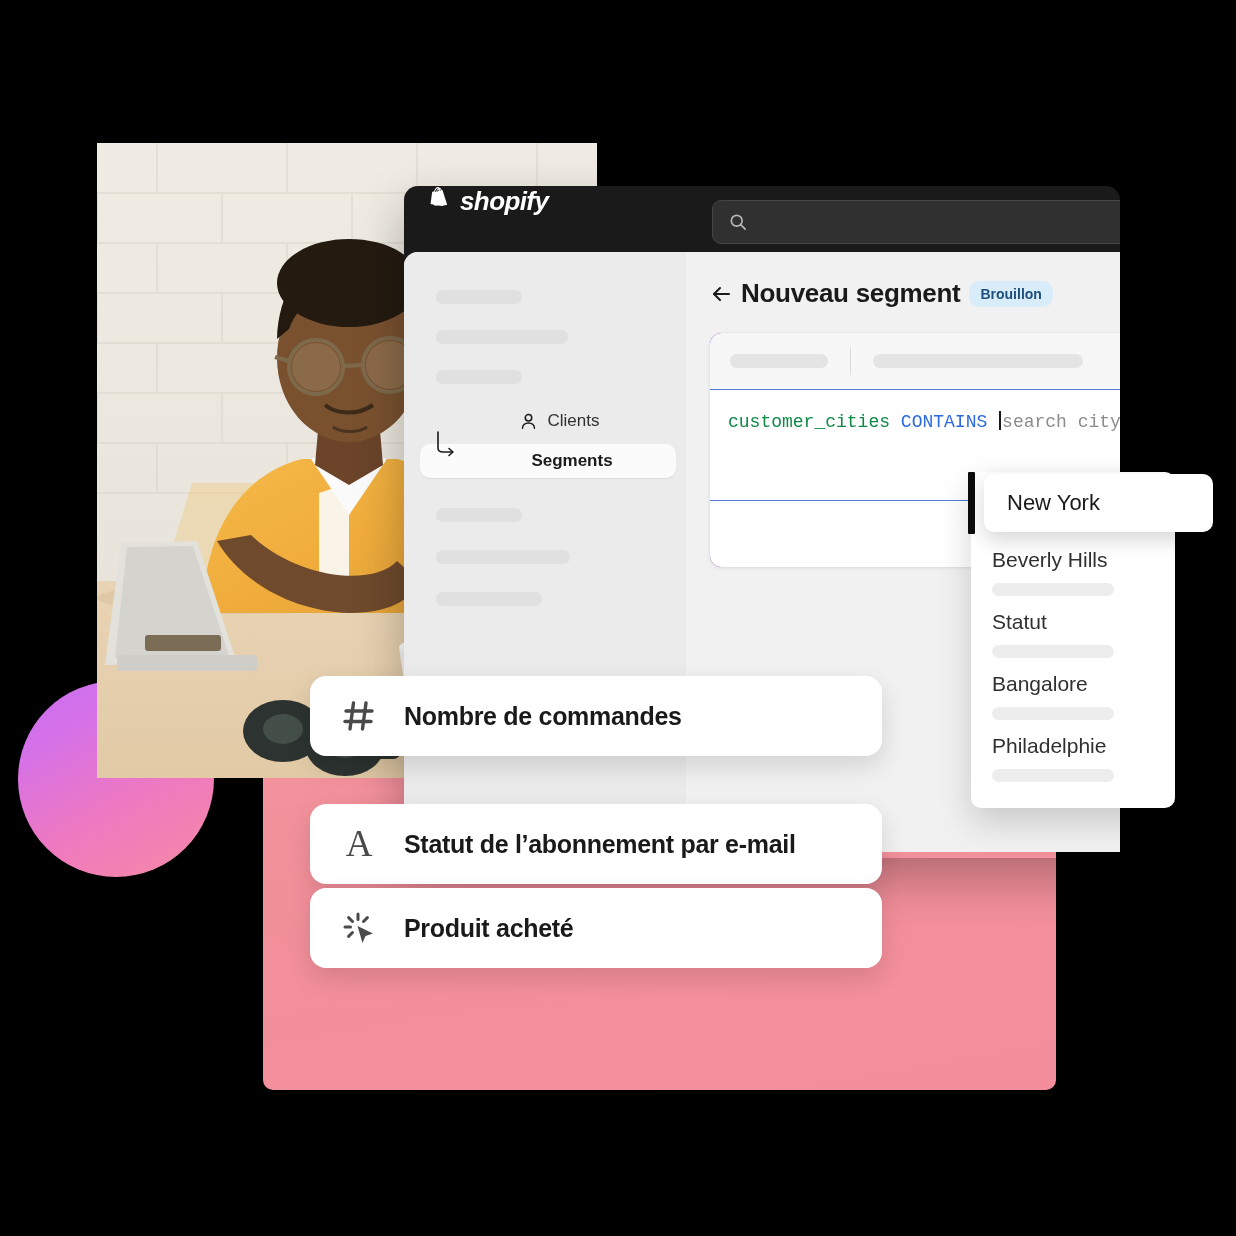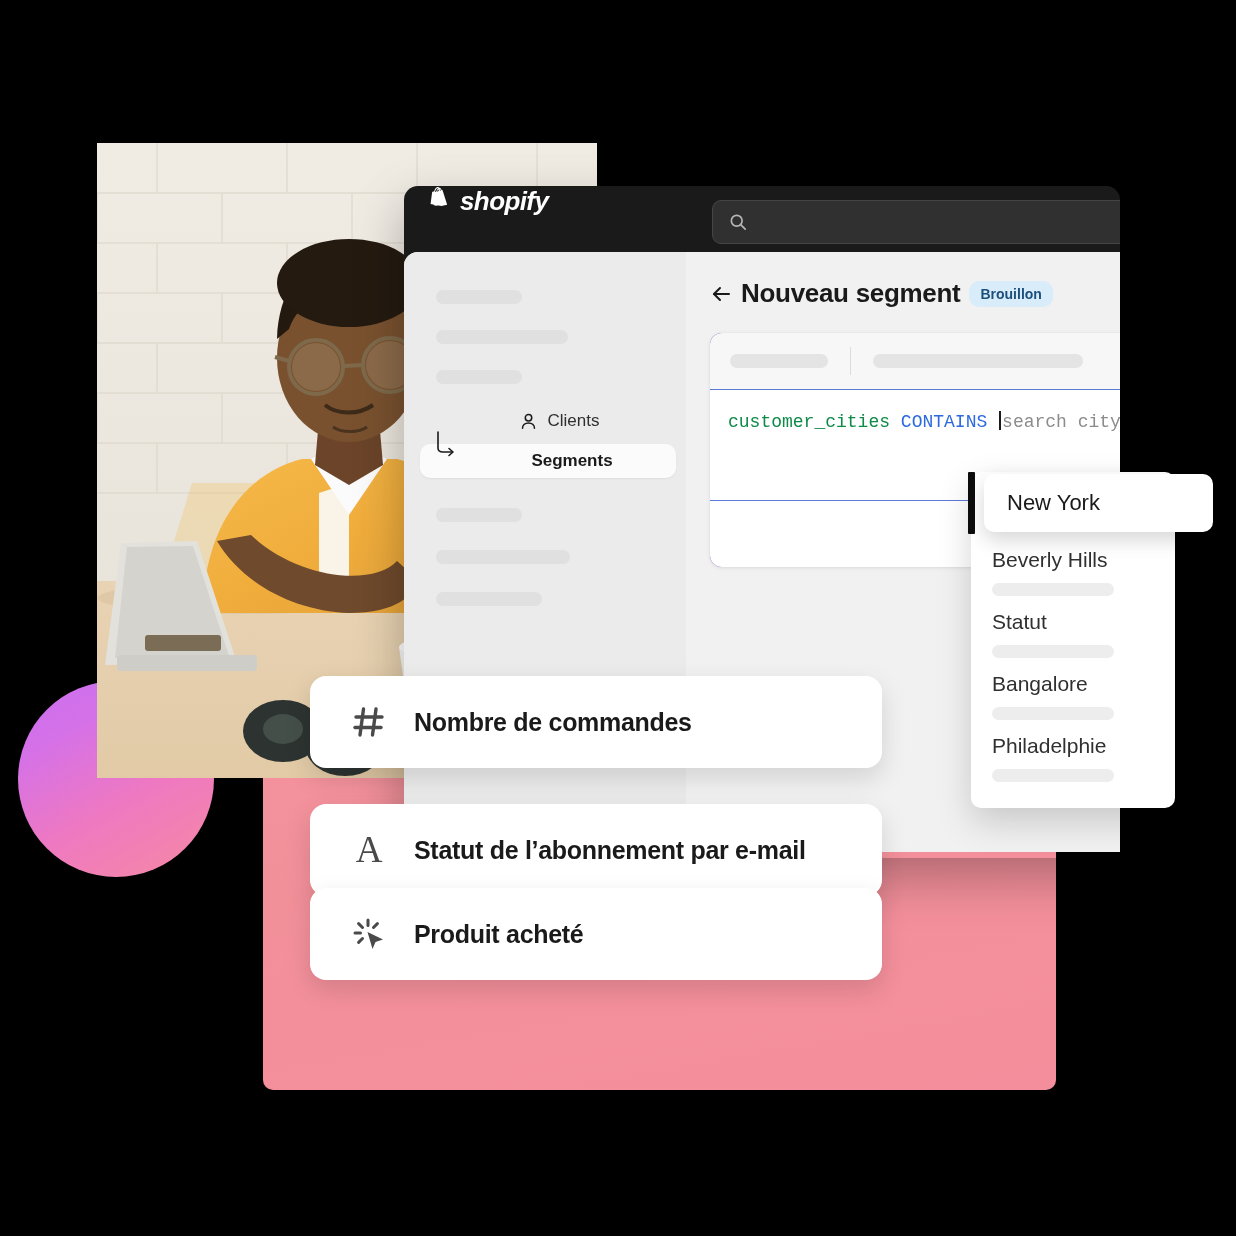--- a/index.html
+++ b/index.html
@@ -299,27 +299,27 @@
     border-radius: 7px;
     background: #ededed;
     margin-top: 11px;
   }
 
   
   .fcard {
     position: absolute;
     left: 310px;
     width: 572px;
-    height: 92px;
+    height: 80px;
     background: #ffffff;
     border-radius: 16px;
     box-shadow: 0 10px 26px rgba(0,0,0,0.13);
     display: flex;
     align-items: center;
-    padding-left: 40px;
+    padding-left: 30px;
     gap: 26px;
     z-index: 10;
   }
   .fcard.c1 { top: 676px; }
   .fcard.c2 { top: 804px; }
   .fcard.c3 { top: 888px; }
   .fc-ico { width: 38px; height: 38px; flex: 0 0 38px; display: block; }
   .fc-lbl {
     font-size: 25px;
     font-weight: 700;

